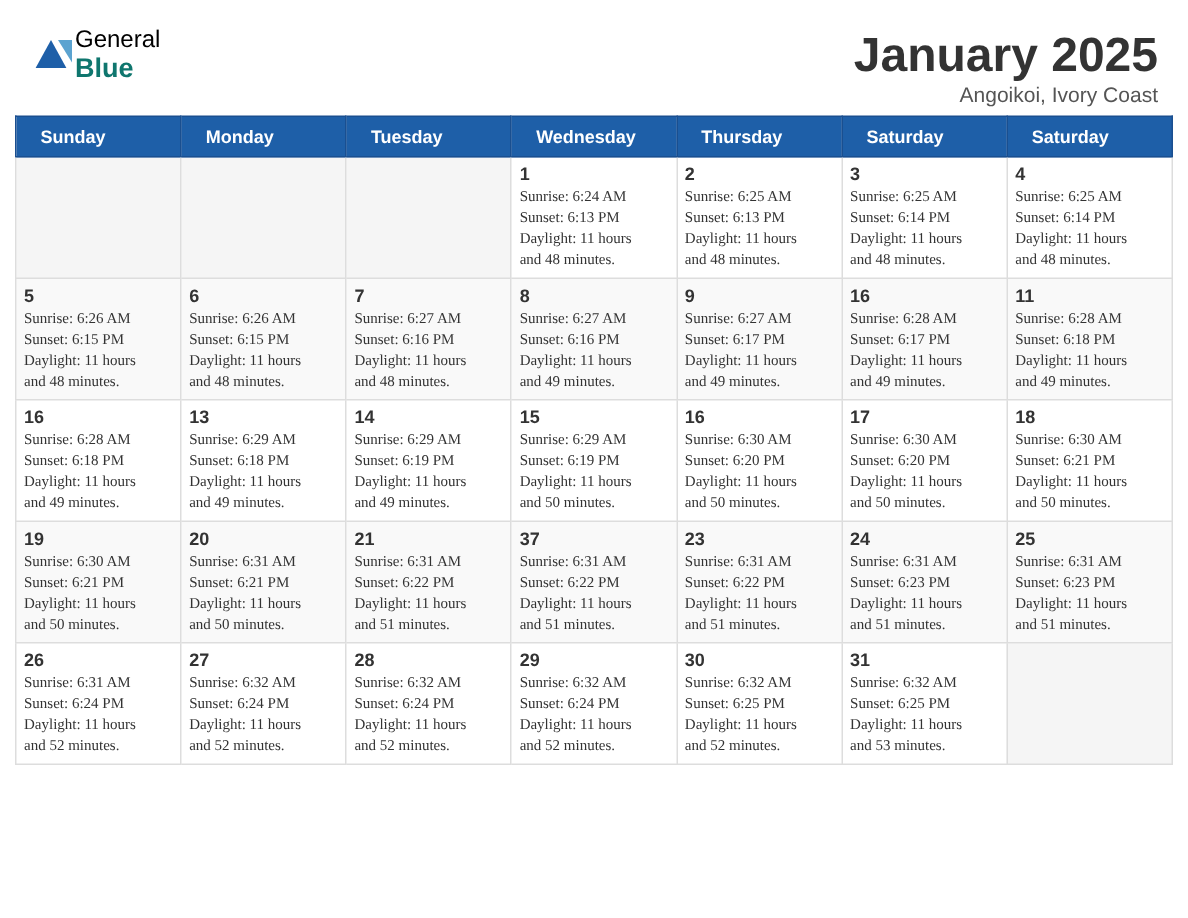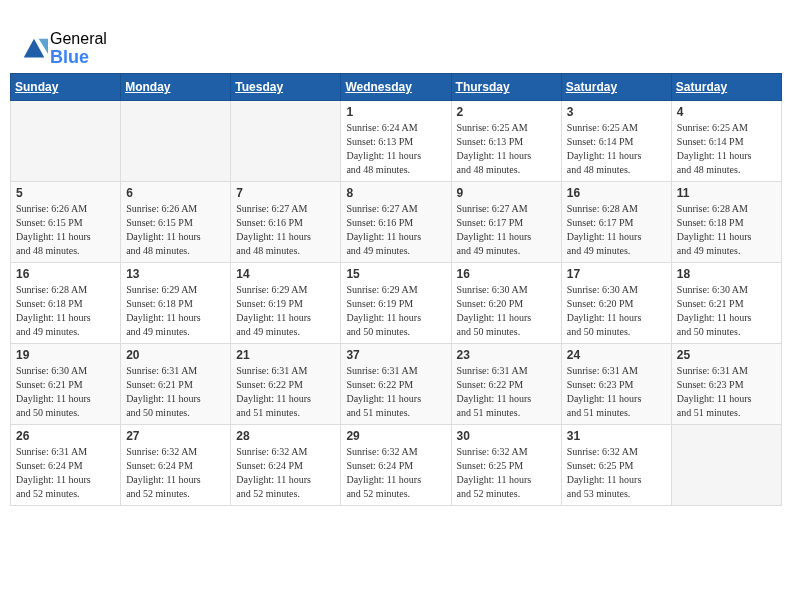--- a/index.html
+++ b/index.html
@@ -8,35 +8,34 @@
       background: #fff;
       width: 792px;
       min-height: 612px;
       padding: 10px;
     }
     .header {
       display: flex;
       justify-content: space-between;
       align-items: flex-start;
       padding: 8px 10px 6px 10px;
-      margin-top: 12px;
     }
     .logo {
       display: flex;
       align-items: center;
     }
     .logo-text {
       display: flex;
       flex-direction: column;
       line-height: 1.1;
     }
     .logo-blue {
       font-size: 18px;
       font-weight: bold;
-      color: #3b82f6;
+      color: #0f766e;
     }
     .logo-icon {
       width: 28px;
       height: 28px;
       margin-right: 2px;
     }
     .title-block {
       text-align: right;
     }
     .month-title {
@@ -51,24 +50,23 @@
     .calendar {
       width: 100%;
       border-collapse: collapse;
       border: 1px solid #ccc;
     }
     .calendar th {
       background-color: #1e5fa8;
       color: #fff;
       font-size: 12px;
       font-weight: bold;
-      padding: 6px 4px;
+      padding: 6px 16px;
       text-align: left;
       border: 1px solid #1a4f90;
-      text-decoration: underline;
     }
     .calendar td {
       border: 1px solid #ddd;
       vertical-align: top;
       padding: 4px 5px;
       font-size: 10.5px;
       color: #333;
       background: #fff;
       width: 108px;
       min-height: 80px;
@@ -101,20 +99,24 @@
   <div class="logo">
     <svg class="logo-icon" viewBox="0 0 30 30">
       <polygon points="15,4 26,24 4,24" fill="#1e5fa8"></polygon>
       <polygon points="20,4 30,4 30,20" fill="#5ba3d0"></polygon>
     </svg>
     <div class="logo-text">
       <span>General</span>
       <span class="logo-blue">Blue</span>
     </div>
   </div>
+  <div class="title-block">
+    <div class="month-title">January 2025</div>
+    <div class="location">Angoikoi, Ivory Coast</div>
+  </div>
 </div>
 
 <table class="calendar">
   <thead>
     <tr>
     <th>Sunday</th>
         <th>Monday</th>
         <th>Tuesday</th>
         <th>Wednesday</th>
         <th>Thursday</th>

